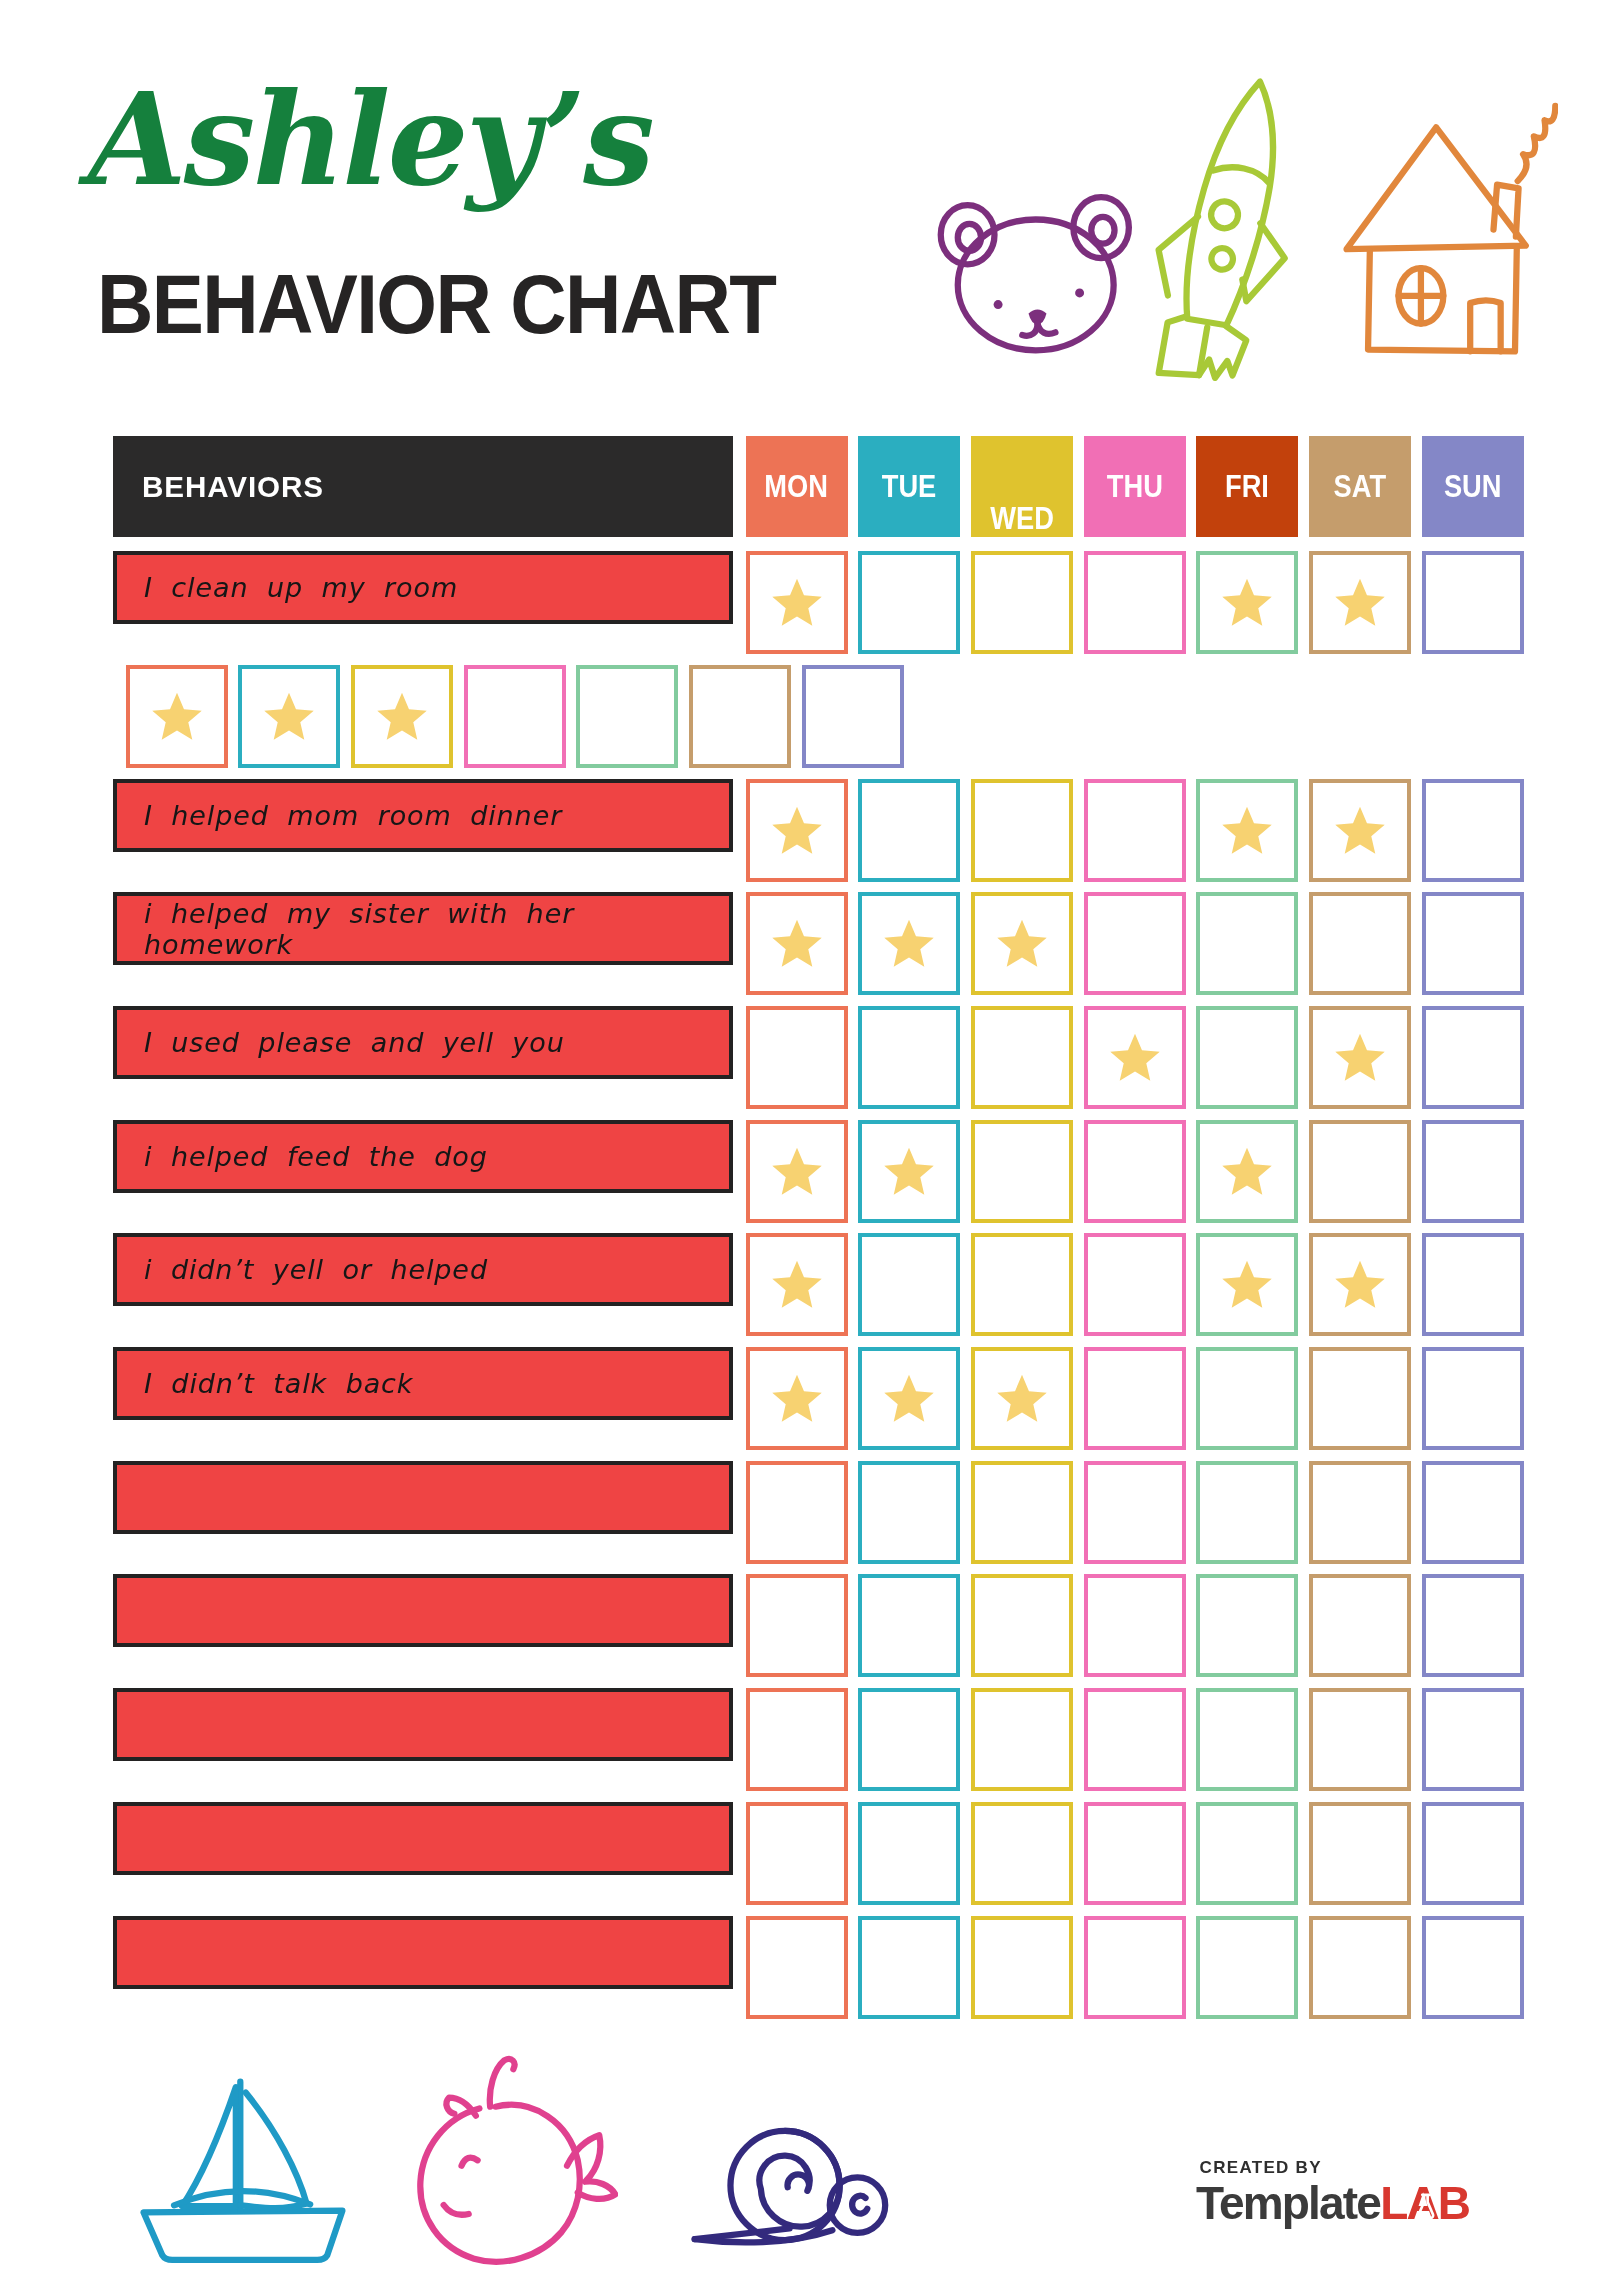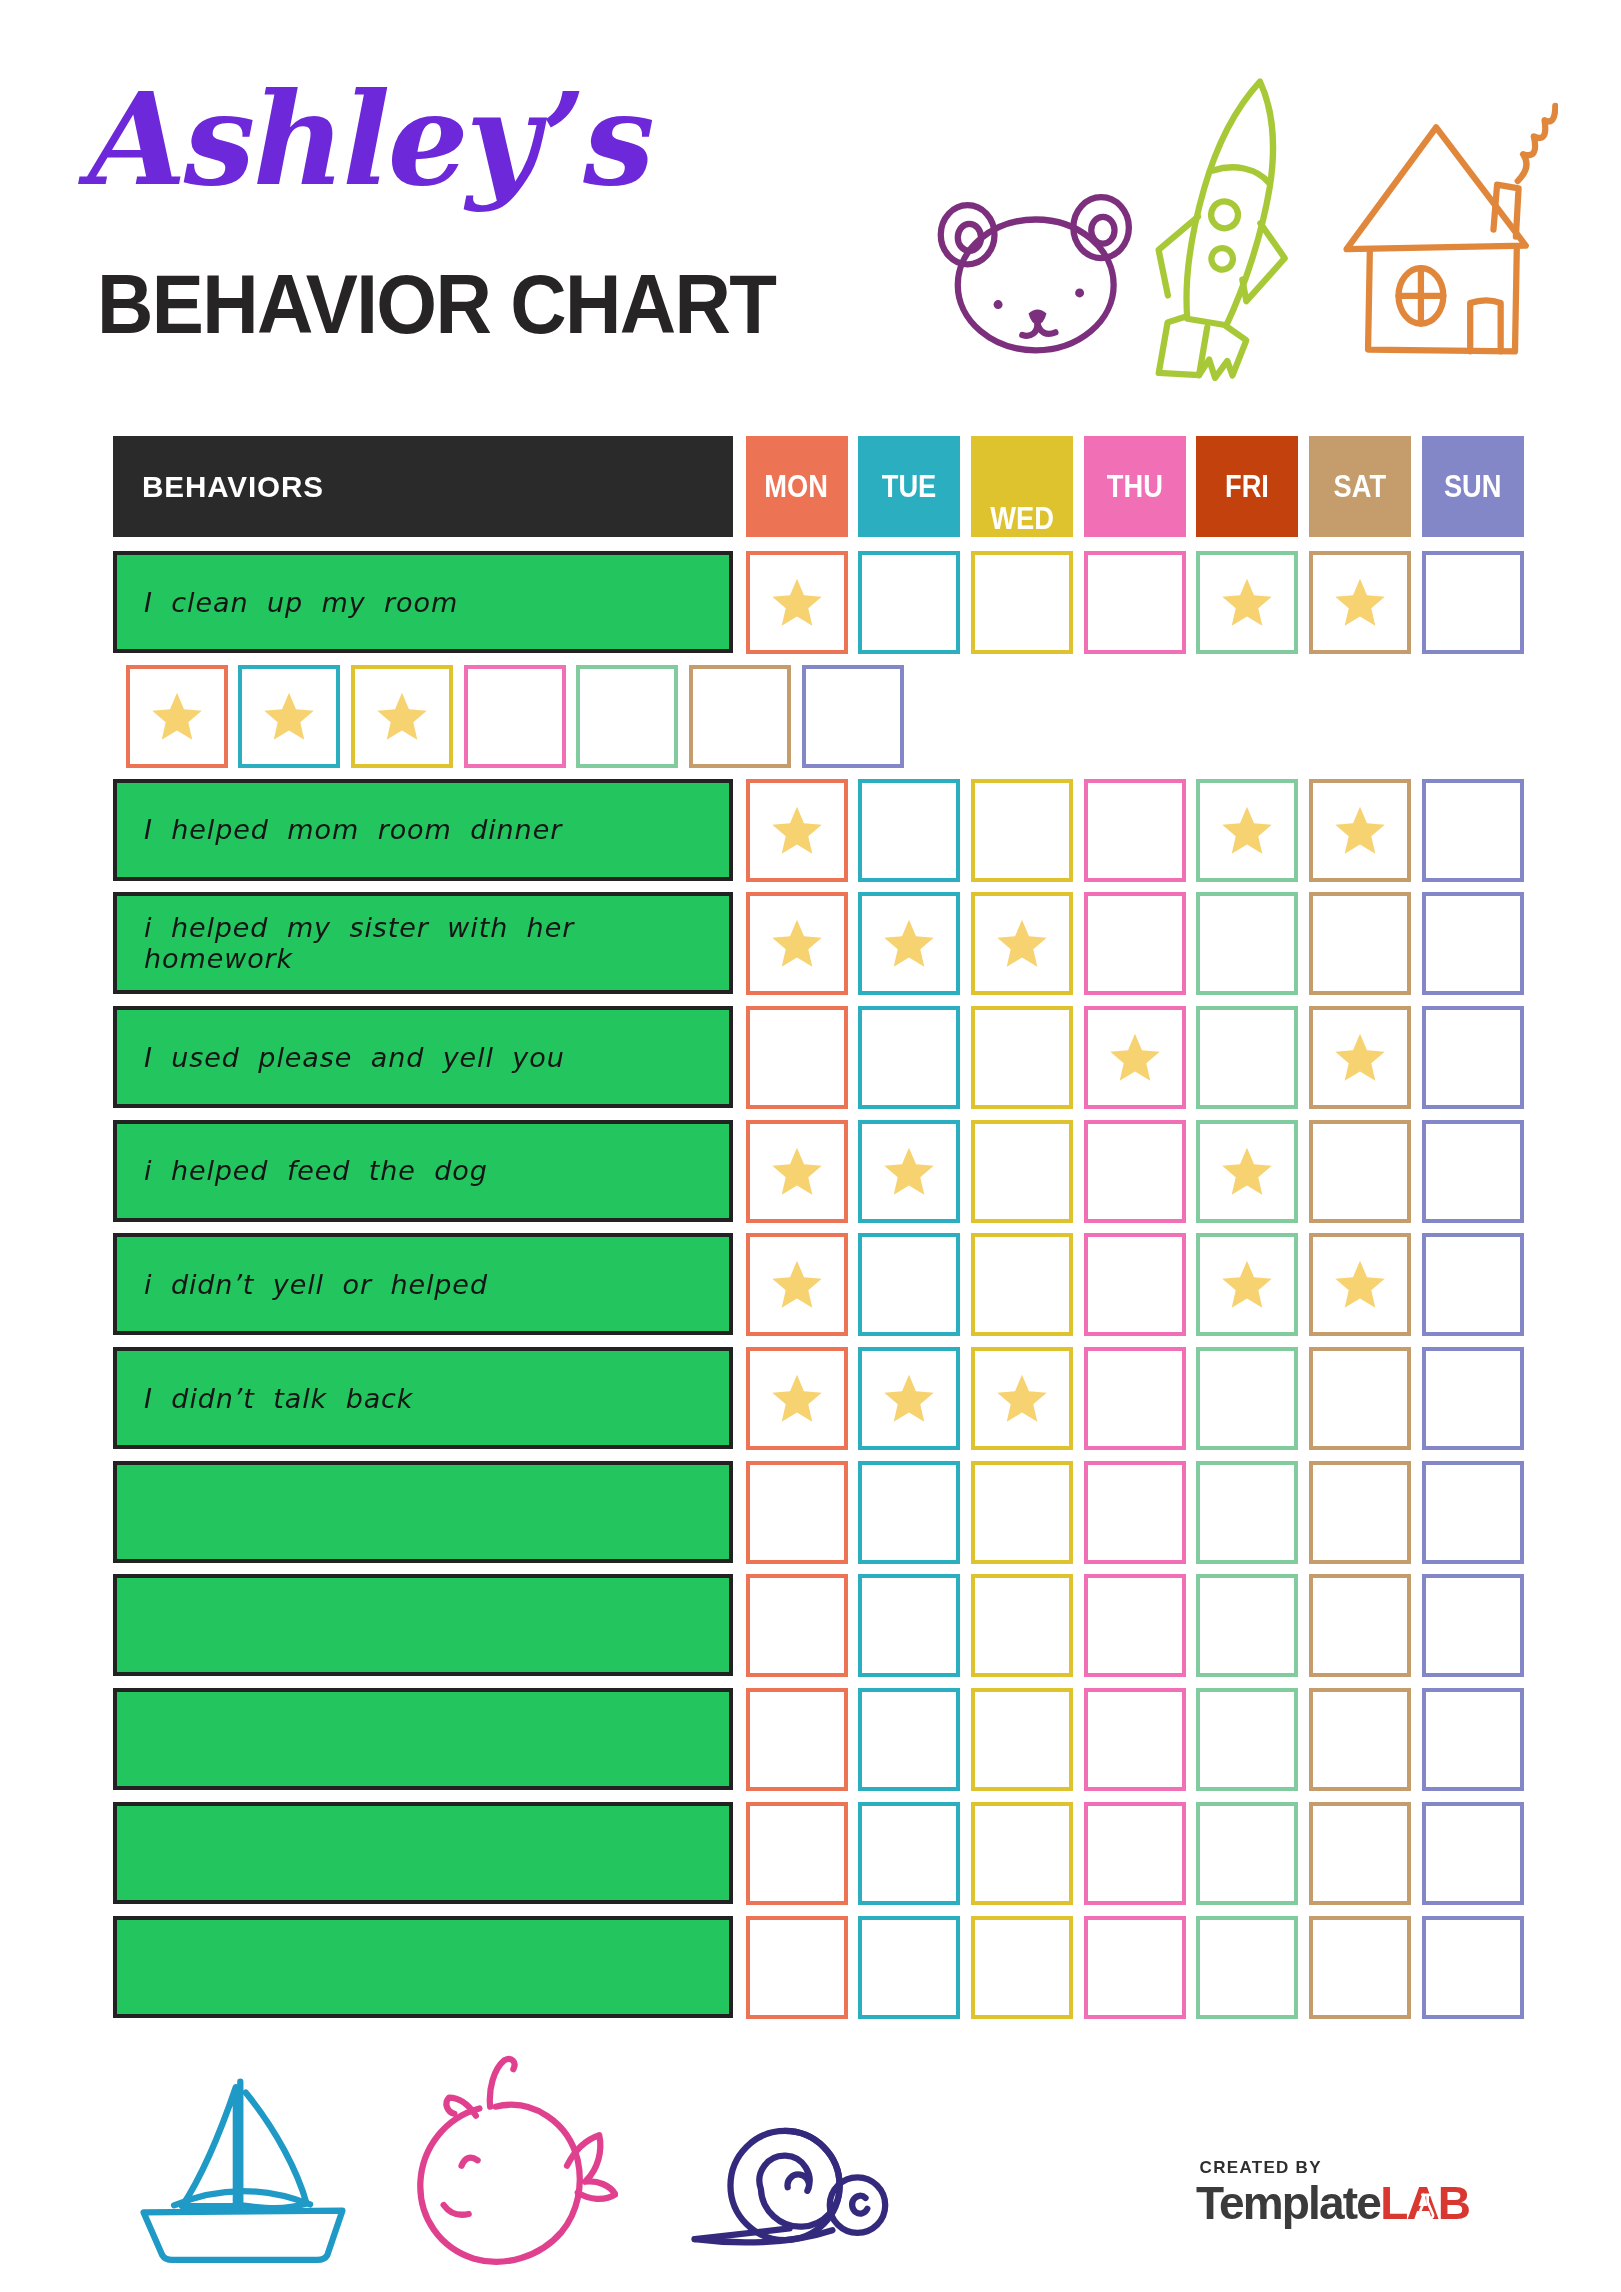--- a/index.html
+++ b/index.html
@@ -44,22 +44,22 @@
     width:102px; height:101px; display:flex; align-items:center; justify-content:center;
   }
   .day-label {
     color:#ffffff; font-size:31px; font-weight:bold;
     display:inline-block; transform:scaleX(.88);
   }
   .rows { margin-top:14.3px; }
   .row { display:flex; }
   .row + .row { margin-top:10.7px; }
   .behavior-cell {
-    width:620px; height:102px; box-sizing:border-box;
-    border:4.5px solid #232222; background:#22c55e;
+    width:620px; height:73px; box-sizing:border-box;
+    border:4.5px solid #232222; background:#ef4444;
     display:flex; align-items:center; padding-left:27px;
   }
   .behavior-text {
     font-family:"DejaVu Sans", sans-serif; font-style:italic;
     font-size:27px; letter-spacing:0.9px; word-spacing:9px; color:#161616;
   }
   .day-cells { display:flex; gap:10.7px; margin-left:12.5px; }
   .day-cell {
     width:102px; height:103px; box-sizing:border-box; background:#fff;
     border:4.5px solid #ccc; display:flex; align-items:center; justify-content:center;
@@ -76,21 +76,21 @@
   .flask {
     position:absolute; left:36px; top:13.4px; width:19.7px; height:27px;
   }
   .flask path { fill:none; stroke:#ffffff; stroke-width:3; stroke-linecap:round; stroke-linejoin:round; }
 </style>
 </head>
 <body>
 
 <div class="page">
 
-  <div class="script-title" style="color: #6d28d9; text-align: center;">Ashley’s</div>
+  <div class="script-title" style="color: #15803d; text-align: center;">Ashley’s</div>
   <div class="main-title" style="color: rgb(38, 36, 36);">BEHAVIOR CHART</div>
 
   <svg id="bear" class="doodle" width="215" height="166" viewBox="0 0 240 185" style="color: rgb(124, 47, 125);">
     <ellipse cx="42" cy="52" rx="30" ry="33"></ellipse>
     <ellipse cx="44" cy="55" rx="13" ry="15"></ellipse>
     <ellipse cx="191" cy="44" rx="31" ry="34"></ellipse>
     <ellipse cx="193" cy="47" rx="13" ry="15"></ellipse>
     <ellipse cx="118" cy="108" rx="87" ry="73"></ellipse>
     <circle class="fill" cx="76" cy="130" r="5"></circle>
     <circle class="fill" cx="167" cy="117" r="5"></circle>

